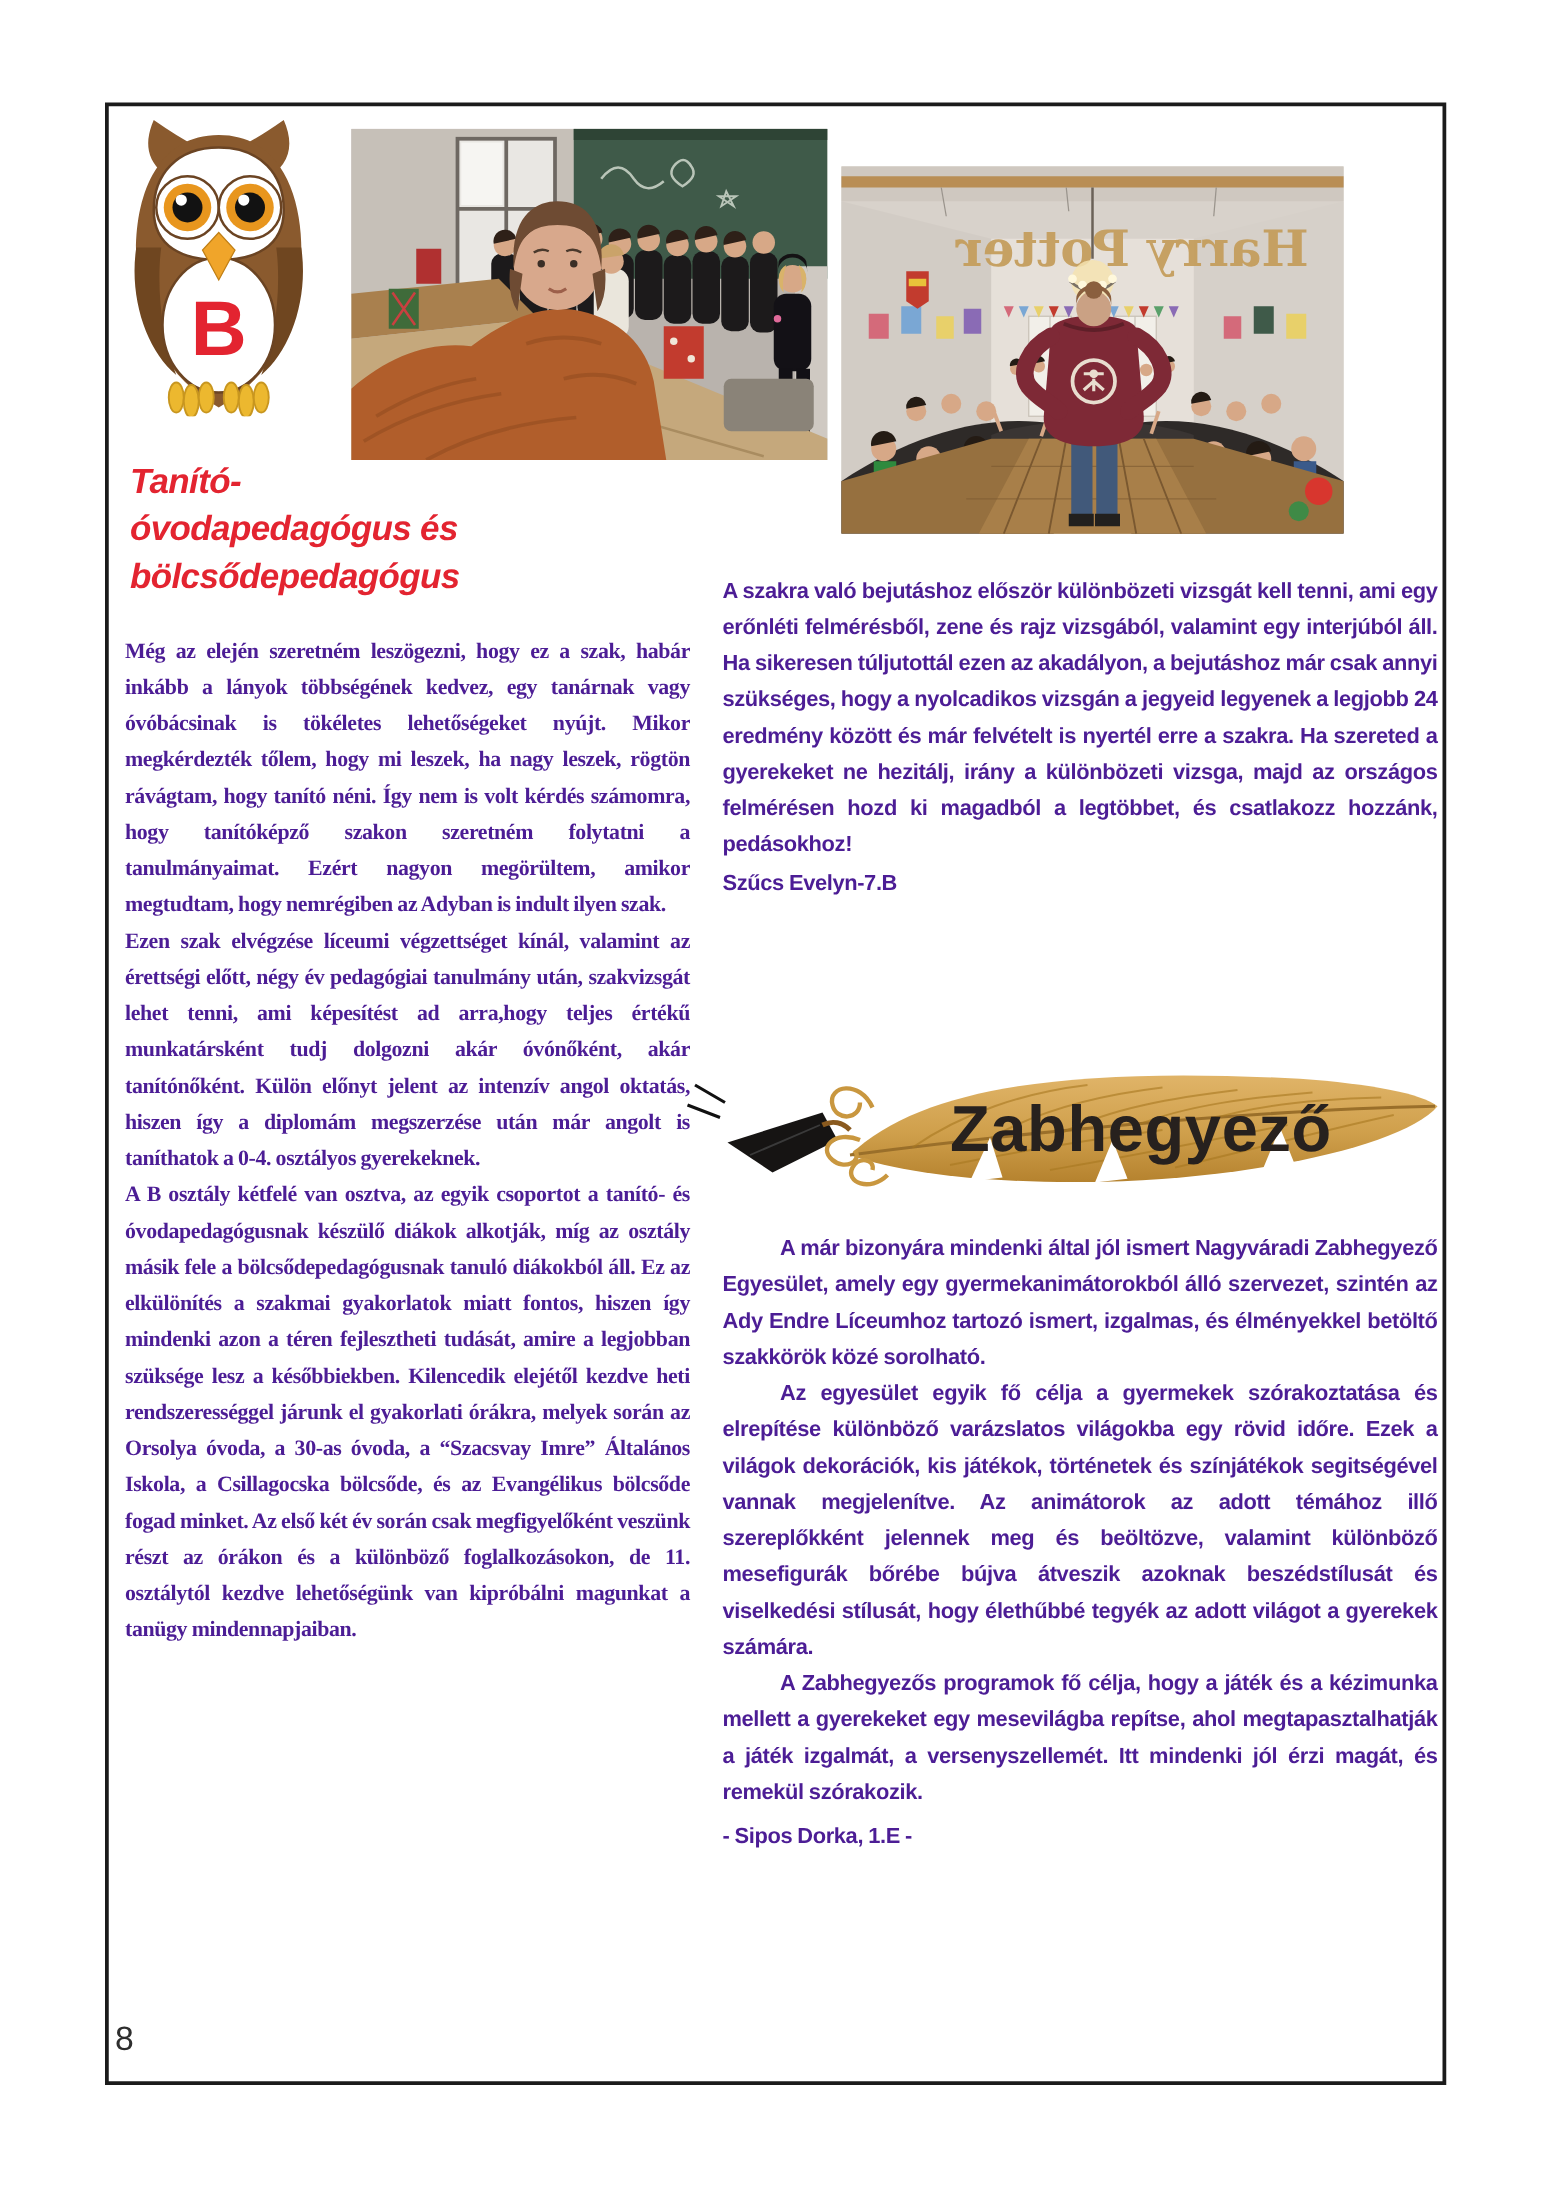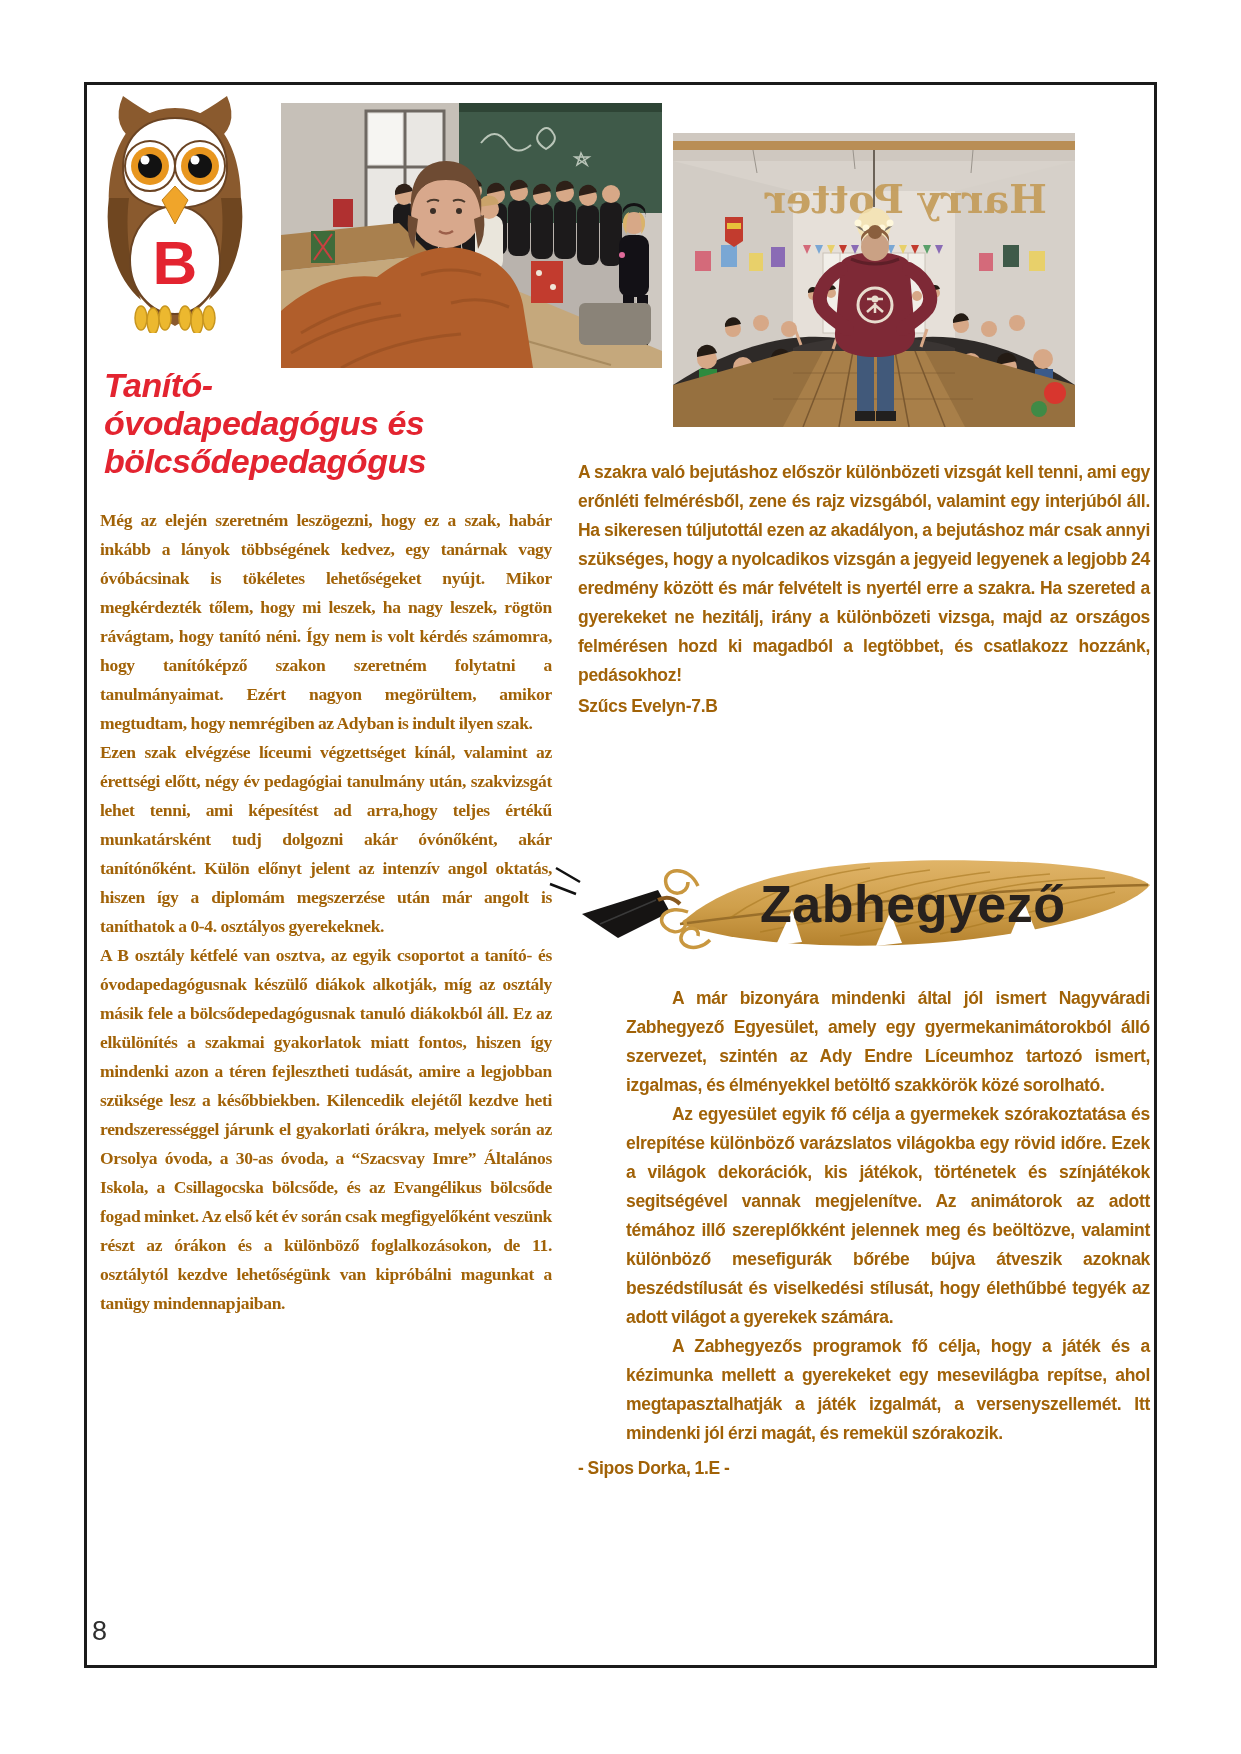--- a/index.html
+++ b/index.html
@@ -3,28 +3,28 @@
 <meta charset="utf-8">
 <style>
   html,body{margin:0;padding:0;background:#ffffff;}
   .page{position:relative;width:1241px;height:1754px;background:#fff;overflow:hidden;
         font-family:"Liberation Sans",sans-serif;}
   .frame{position:absolute;left:84px;top:82px;width:1067px;height:1580px;border:3px solid #1b1b1b;}
   .owl{position:absolute;left:95px;top:88px;width:160px;height:245px;}
   .photo-classroom{position:absolute;left:281px;top:103px;width:381px;height:265px;}
   .photo-event{position:absolute;left:673px;top:133px;width:402px;height:294px;}
   .headline{position:absolute;left:104px;top:366px;width:470px;
-            font-style:italic;font-weight:bold;font-size:34px;line-height:38px;
+            font-style:italic;font-weight:bold;font-size:28px;line-height:38px;
             color:#e32430;letter-spacing:-0.5px;}
-  .body-copy p{margin:0;font-weight:bold;font-size:17.5px;line-height:29px;color:#a16207;
+  .body-copy p{margin:0;font-weight:bold;font-size:17.5px;line-height:29px;color:#4c1d95;
                text-align:justify;letter-spacing:-0.3px;word-spacing:-0.5px;}
   .col-left{position:absolute;left:100px;top:506px;width:452px;font-family:Liberation Serif, serif;}
   .col-right1{position:absolute;left:578px;top:458px;width:572px;}
   .col-right2{position:absolute;left:578px;top:984px;width:572px;}
-  .col-right2 p.indent{text-indent:46px;margin-left:48px;}
+  .col-right2 p.indent{text-indent:46px;}
   .sig{margin-top:2px !important;text-align:left;}
   .sig-right{margin-top:6px !important;text-align:right;letter-spacing:0;}
   .feather-wrap{position:absolute;left:540px;top:852px;width:620px;height:118px;}
   .feather-wrap svg{position:absolute;left:0;top:0;}
   .zab-title{position:absolute;left:220px;top:22px;font-size:52px;font-weight:bold;
              color:#27211e;letter-spacing:0.5px;}
   .page-number{position:absolute;left:92px;top:1616px;font-size:27px;color:#2e2e2e;}
 </style>
 </head>
 <body>

